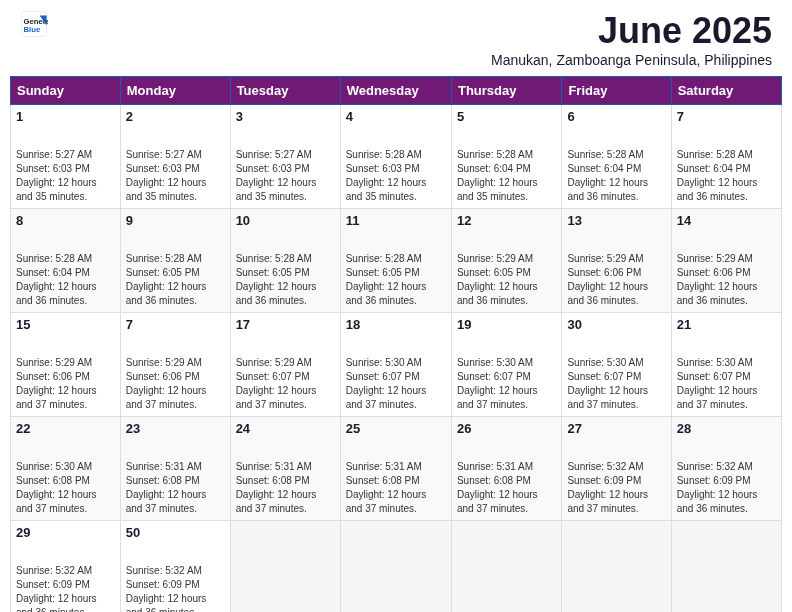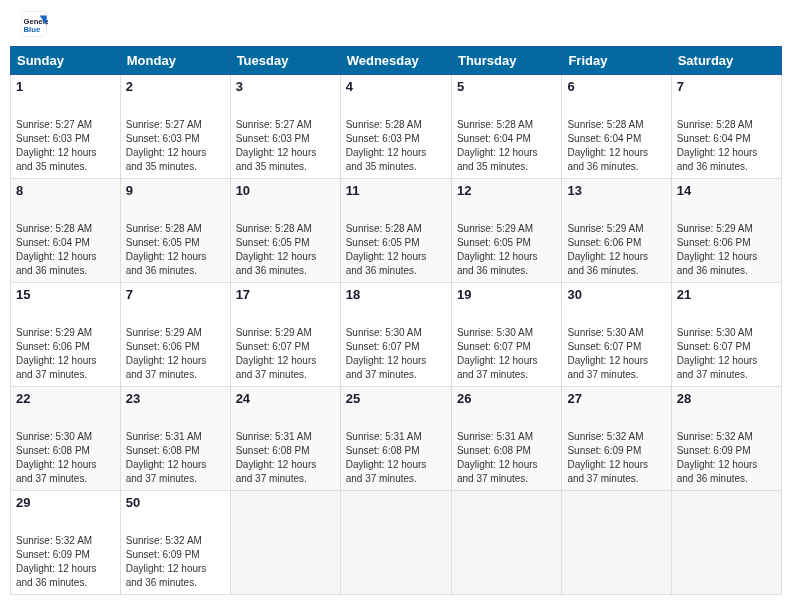--- a/index.html
+++ b/index.html
@@ -37,21 +37,21 @@
     .location-title {
       font-size: 14px;
       color: #1a1a2e;
     }
     .calendar {
       width: 100%;
       border-collapse: collapse;
       border: 1px solid #ccc;
     }
     .calendar th {
-      background-color: #0369a1;
+      background-color: #701a75;
       color: white;
       text-align: left;
       padding: 6px 6px;
       font-size: 13px;
       border: 1px solid #1a5aa8;
     }
     .calendar td {
       vertical-align: top;
       padding: 4px 5px;
       border: 1px solid #ddd;
@@ -89,20 +89,24 @@
 
 <div class="header">
   <div class="logo">
     <svg class="logo-icon" viewBox="0 0 40 40">
       <rect x="2" y="2" width="36" height="36" rx="4" fill="white" stroke="#ccc" stroke-width="0.5"></rect>
       <text x="5" y="20" font-size="11" font-weight="bold" fill="#1a1a2e">General</text>
       <polygon points="28,8 38,8 38,22" fill="#1565c0"></polygon>
       <text x="5" y="32" font-size="11" font-weight="bold" fill="#1565c0">Blue</text>
     </svg>
   </div>
+  <div class="title-area">
+    <div class="month-title">June 2025</div>
+    <div class="location-title">Manukan, Zamboanga Peninsula, Philippines</div>
+  </div>
 </div>
 
 <table class="calendar">
   <thead>
     <tr id="weekday-header">
         <th>Sunday</th>
         <th>Monday</th>
         <th>Tuesday</th>
         <th>Wednesday</th>
         <th>Thursday</th>

